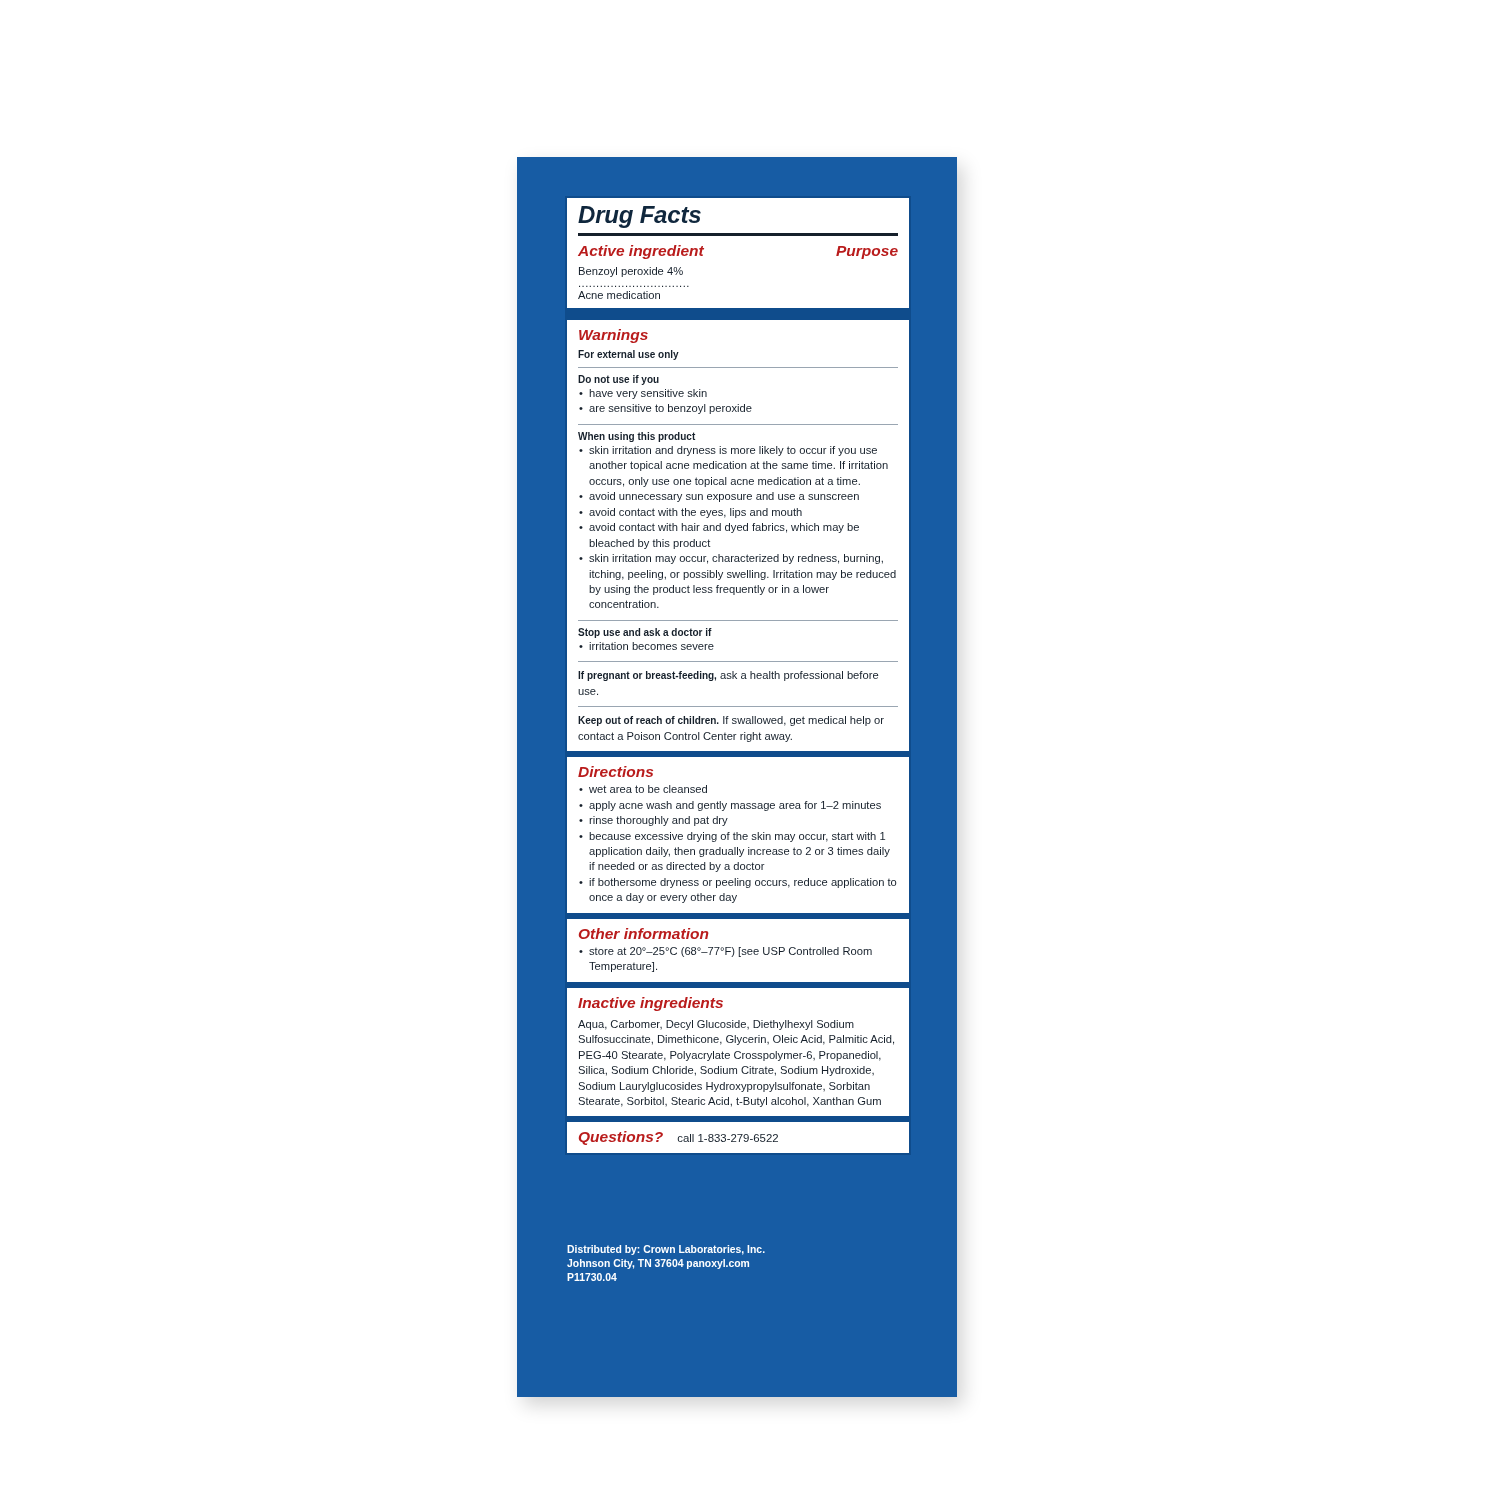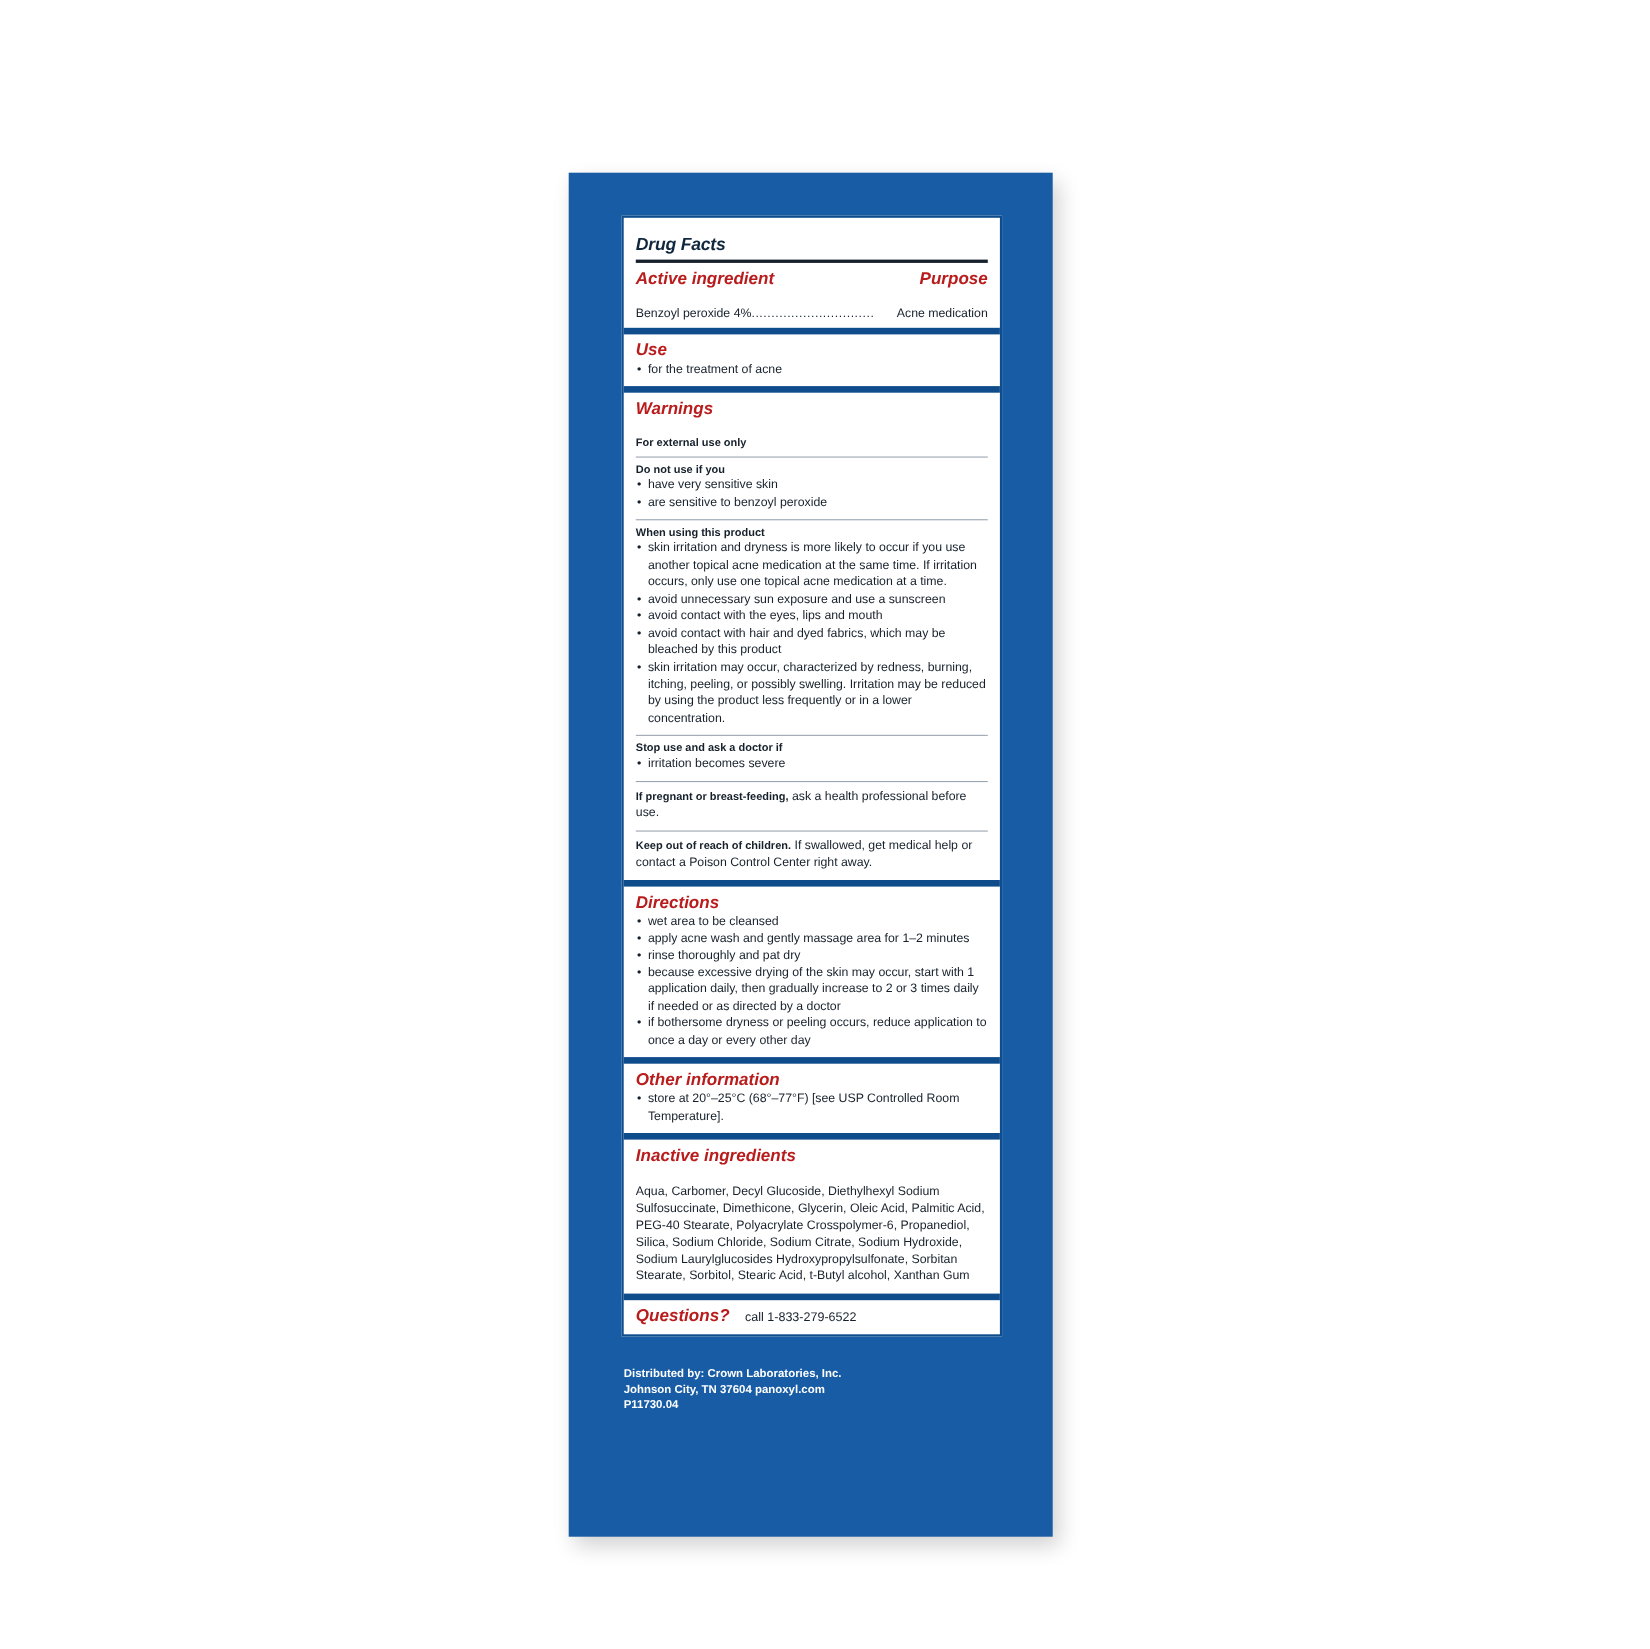--- a/index.html
+++ b/index.html
@@ -37,26 +37,26 @@
     width: 346px;
     background: #ffffff;
     border: 2px solid #0f4c8c;
     box-sizing: border-box;
     color: #16202b;
   }
   .pad {
     padding: 6px 11px 7px 11px;
   }
   .title {
-    font-size: 16px;
+    font-size: 24px;
     font-weight: bold;
     font-style: italic;
     letter-spacing: -0.2px;
     color: #10273d;
-    padding: 16px 11px 4px 11px;
+    padding: 3px 11px 4px 11px;
   }
   .rule-thick {
     border-bottom: 3px solid #16202b;
     margin: 0 11px;
   }
   .rule-thin {
     border-bottom: 1px solid #9aa6b2;
     margin: 0 11px;
   }
   .block-sep {
@@ -132,21 +132,21 @@
     width: 360px;
     color: #ffffff;
     font-size: 10.4px;
     line-height: 1.32;
     font-weight: bold;
   }
   .footer .code {
     font-weight: bold;
     margin-top: 1px;
   }
-  .tight { margin-top: 16px; }
+  .tight { margin-top: 5px; flex-direction: column; }
 </style>
 </head>
 <body>
 
 <div class="stage">
 
   <div class="box"></div>
 
   <div class="panel">
 
@@ -160,26 +160,20 @@
       </div>
       <div class="ai-line tight">
         <span>Benzoyl peroxide 4%</span>
         <span class="ai-dots">...............................</span>
         <span>Acne medication</span>
       </div>
     </div>
 
     <div class="block-sep"></div>
 
-    <div class="pad">
-      <div class="sec-head">Use</div>
-      <ul class="bullets">
-        <li>for the treatment of acne</li>
-      </ul>
-    </div>
 
     <div class="block-sep"></div>
 
     <div class="pad">
       <div class="sec-head">Warnings</div>
       <div class="sub-bold tight">For external use only</div>
     </div>
     <div class="rule-thin"></div>
 
     <div class="pad">

